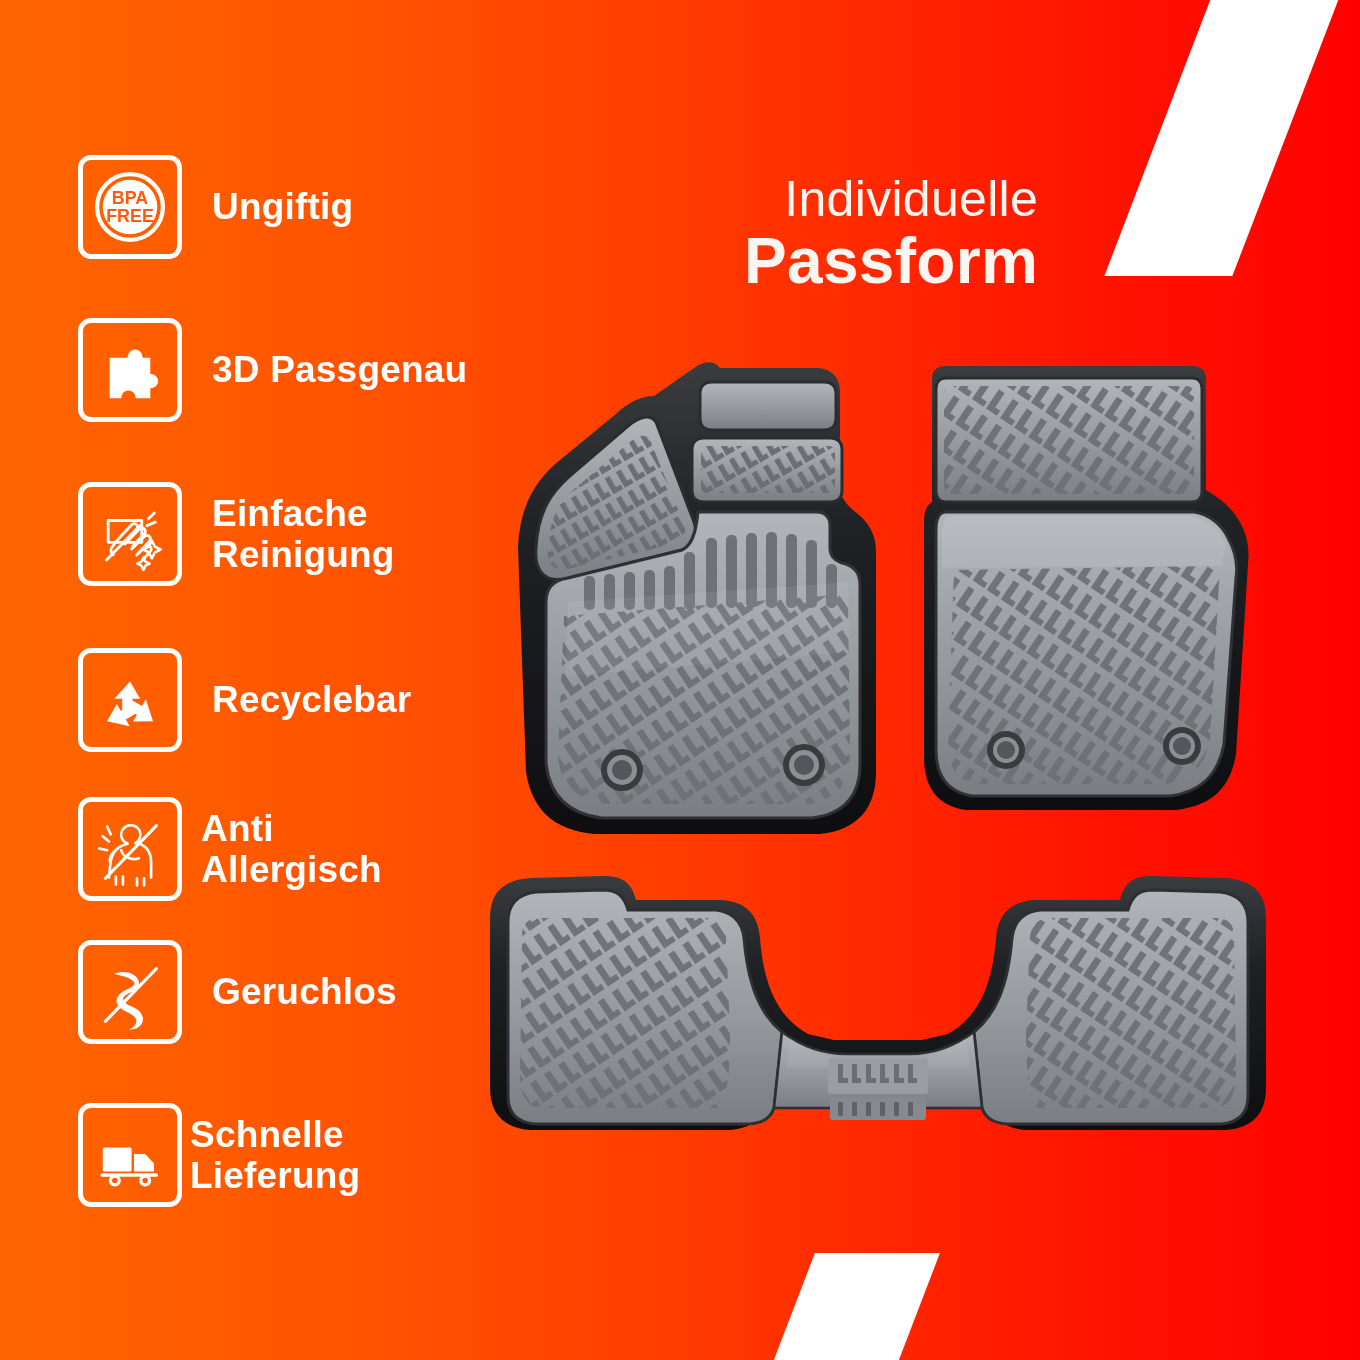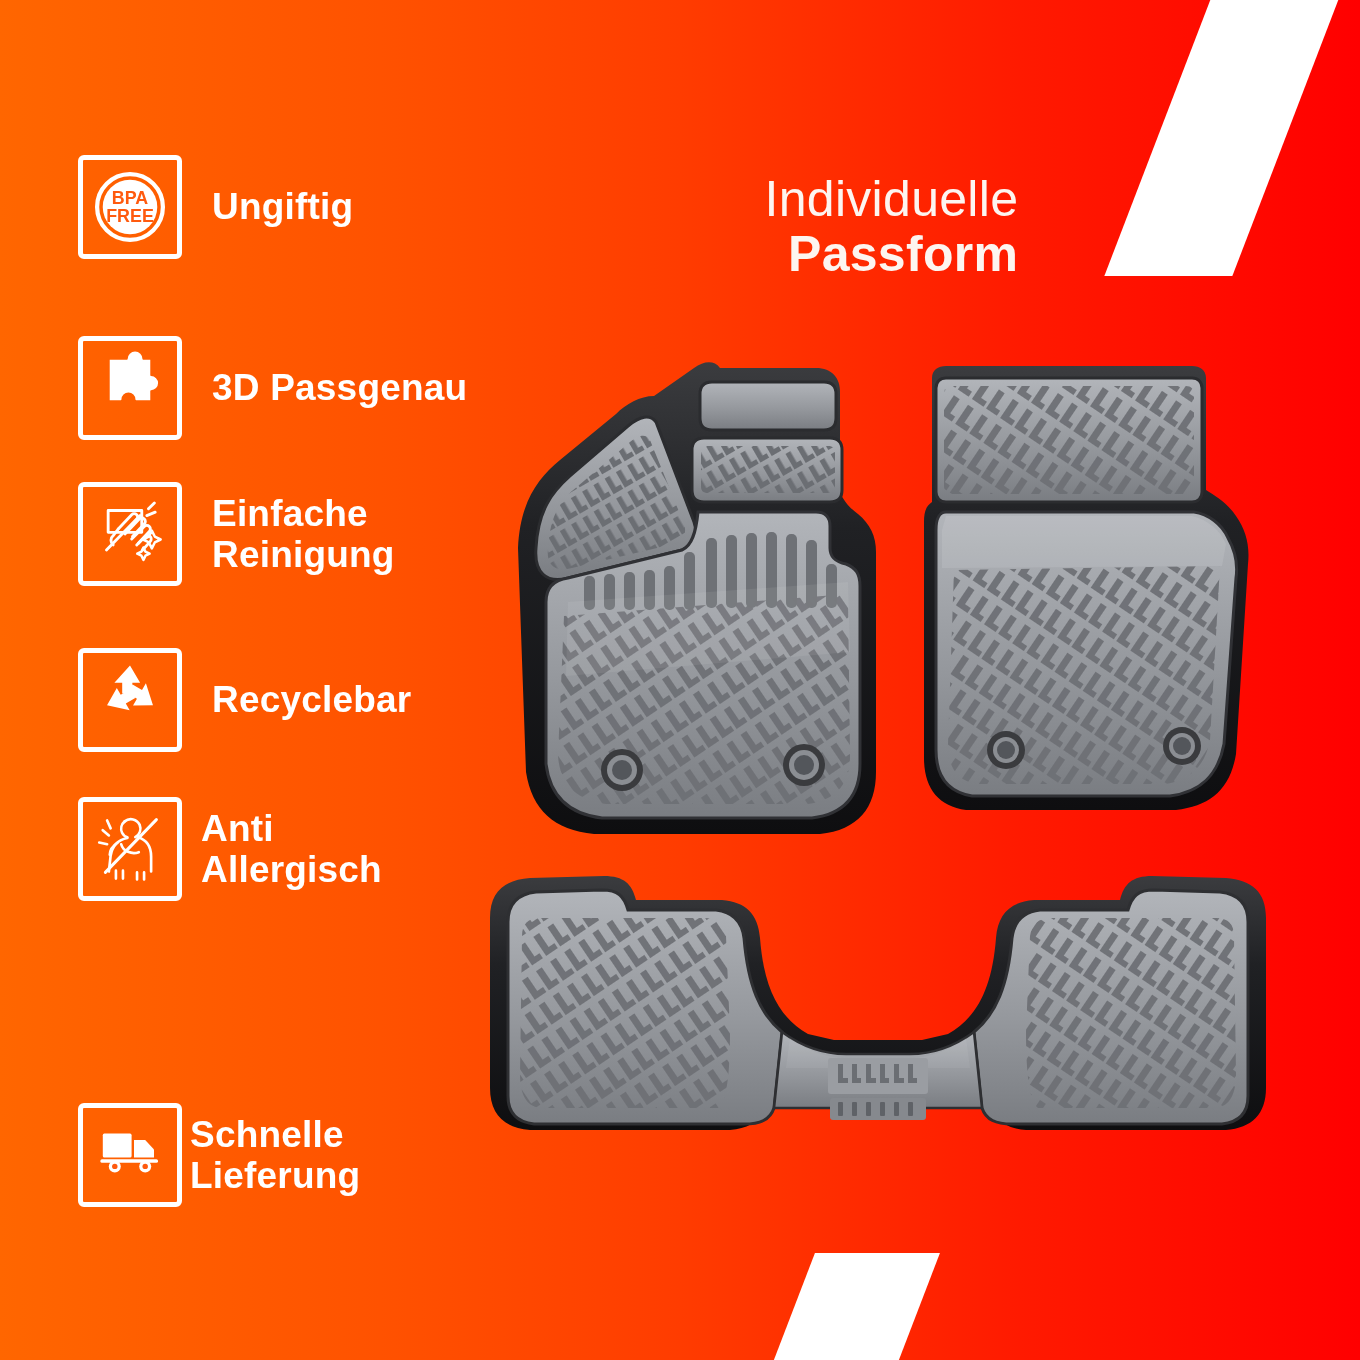--- a/index.html
+++ b/index.html
@@ -38,23 +38,23 @@
     position:absolute;
     left:78px;
     display:flex;
     align-items:center;
     gap:30px;
   }
   .icon-box{
     width:104px;height:104px;
     flex:0 0 104px;
     border:5px solid #ffffff;
-    border-radius:6px;
+    border-radius:13px;
     box-sizing:border-box;
-    display:flex;align-items:flex-start;justify-content:center;
+    display:flex;align-items:flex-end;justify-content:center;
     position:relative;
   }
   .icon-box svg{display:block;}
   .feature-label{
     color:#ffffff;
     font-size:37px;
     font-weight:bold;
     line-height:1.12;
     letter-spacing:0.2px;
     white-space:pre-line;
@@ -68,25 +68,24 @@
     text-align:left;
   }
   #heading .line1{
     font-size:50px;
     font-weight:400;
     line-height:1.08;
     letter-spacing:0.3px;
     text-align:right;
   }
   #heading .line2{
-    font-size:50px;
+    font-size:64px;
     font-weight:bold;
     line-height:1.12;
     letter-spacing:0.3px;
-    margin-left:44px;
   }
 
   
   #product{
     position:absolute;
     left:470px;top:340px;
     width:840px;height:840px;
   }
   .mat{position:absolute;}
   .mat svg{display:block;width:100%;height:100%;}
@@ -111,21 +110,21 @@
         <svg viewBox="0 0 100 100" width="94" height="94" aria-hidden="true">
           <circle cx="50" cy="50" r="35" fill="none" stroke="#ffffff" stroke-width="4.5"></circle>
           <circle cx="50" cy="50" r="29" fill="#ffffff"></circle>
           <text x="50" y="47" text-anchor="middle" font-family="Liberation Sans, sans-serif" font-size="19" font-weight="bold" fill="#ff5a0e">BPA</text>
           <text x="50" y="66" text-anchor="middle" font-family="Liberation Sans, sans-serif" font-size="19" font-weight="bold" fill="#ff5a0e">FREE</text>
         </svg>
       </div>
       <div class="feature-label">Ungiftig</div>
     </div>
 
-    <div class="feature" style="top:336px;">
+    <div class="feature" style="top:318px;">
       <div class="icon-box">
         <svg viewBox="0 0 100 100" width="78" height="78" aria-hidden="true">
           <path fill="#ffffff" d="
             M24 24 h22
             a1 1 0 0 0 1 -1
             a9.5 9.5 0 1 1 19 0
             a1 1 0 0 0 1 1
             h9 v20
             a1 1 0 0 0 1 1
             a9 9 0 1 1 0 18
@@ -190,20 +189,40 @@
             <path d="M36 46 c-6 4 -9 9 -9 14"></path>
             <path d="M26 38 l-7 -6 M24 48 l-9 -2 M28 30 l-4 -9"></path>
           </g>
           <line x1="22" y1="80" x2="80" y2="20" stroke="#ffffff" stroke-width="3.4" stroke-linecap="round"></line>
         </svg>
       </div>
       <div class="feature-label">Anti
 Allergisch</div>
     </div>
 
+    <div class="feature" style="top:940px;">
+      <div class="icon-box">
+        <svg viewBox="0 0 100 100" width="88" height="88" aria-hidden="true">
+          <path fill="#ffffff" d="
+            M32 26
+            c14 -6 30 2 28 12
+            c-1 7 -12 9 -16 13
+            c-5 5 2 10 8 12
+            c8 3 15 10 12 18
+            c-2 6 -9 9 -15 8
+            c7 -3 10 -8 7 -13
+            c-3 -5 -13 -7 -18 -12
+            c-6 -6 -3 -14 4 -18
+            c5 -3 13 -5 13 -9
+            c0 -5 -12 -9 -23 -11 z"></path>
+          <line x1="22" y1="80" x2="80" y2="20" stroke="#ffffff" stroke-width="3.6" stroke-linecap="round"></line>
+        </svg>
+      </div>
+      <div class="feature-label">Geruchlos</div>
+    </div>
 
     <div class="feature" style="top:1103px;gap:8px;">
       <div class="icon-box">
         <svg viewBox="0 0 100 100" width="80" height="80" aria-hidden="true">
           <g fill="#ffffff">
             <rect x="16" y="32" width="36" height="30" rx="2"></rect>
             <path d="M55 40 h14 l11 12 v10 h-25 z"></path>
             <rect x="13" y="64" width="72" height="4.5" rx="2"></rect>
             <circle cx="31" cy="73" r="7.5"></circle>
             <circle cx="69" cy="73" r="7.5"></circle>

